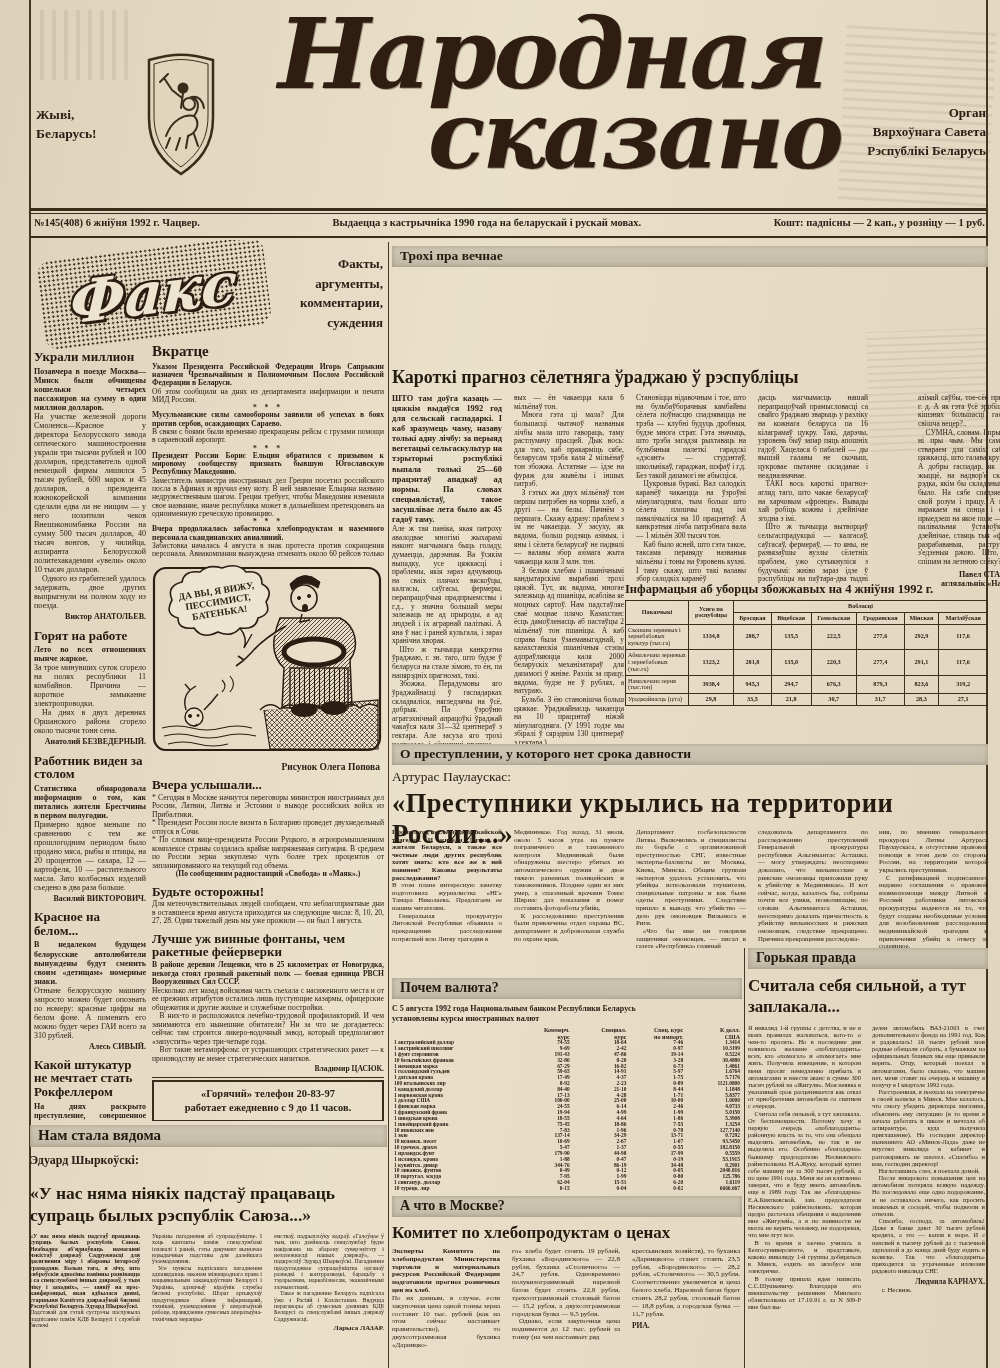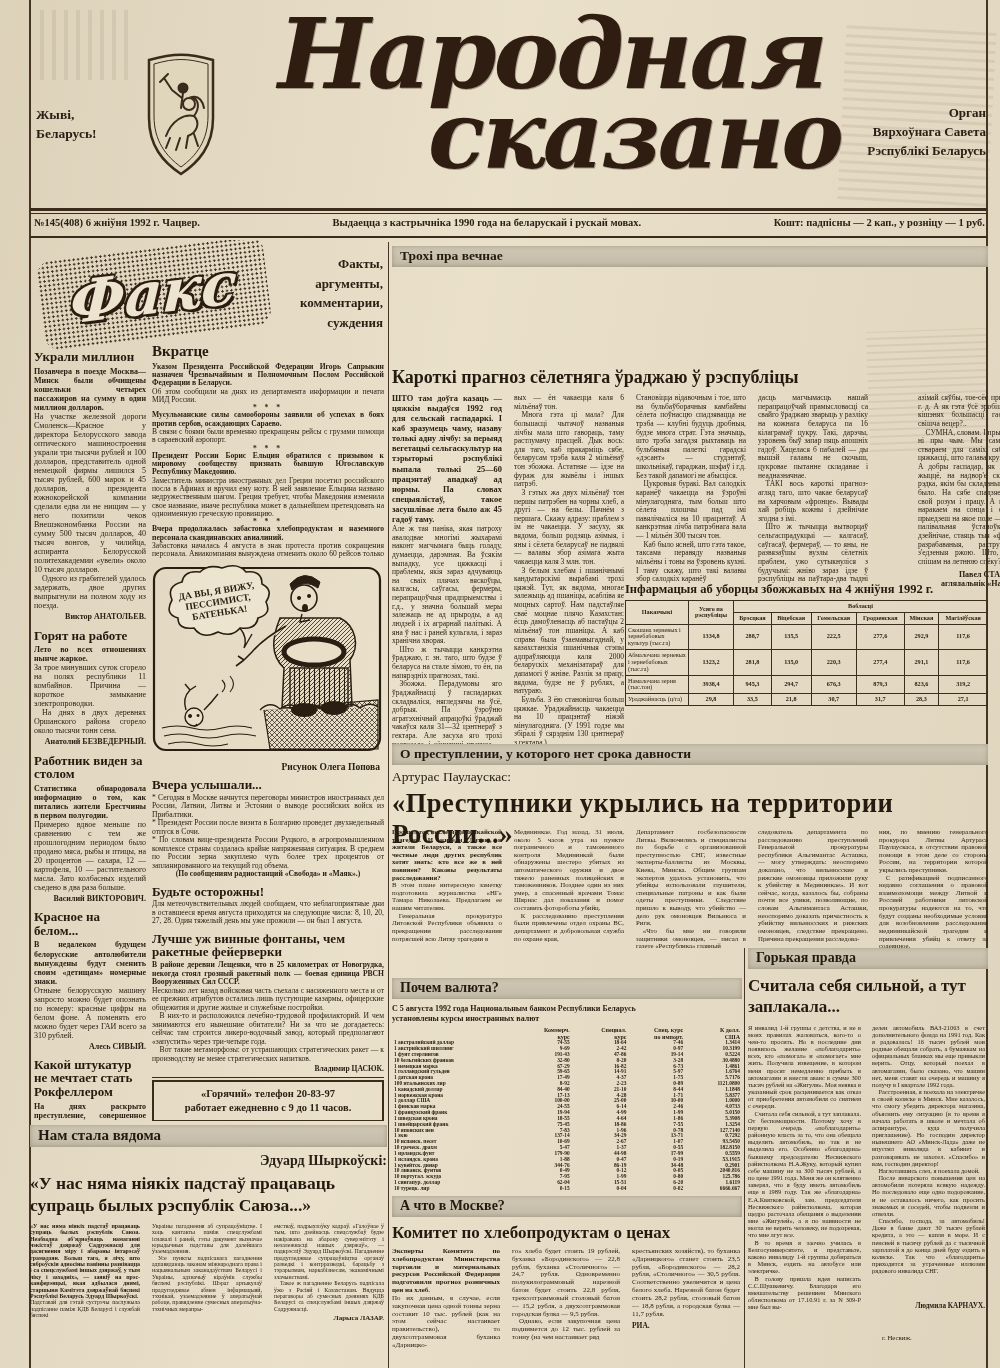--- a/index.html
+++ b/index.html
@@ -105,27 +105,27 @@
   .mcol{position:absolute;top:0;width:108px;height:120px;font-size:7px;line-height:1.12;overflow:hidden;}
   .mcol .lead{font-weight:bold;}
   .m1{left:0;} .m2{left:120px;} .m3{left:240px;display:flex;flex-direction:column;}
   .agency{font-weight:bold;text-align:left;margin-top:4px;font-size:7.5px;}
   
   .bitter{position:absolute;left:748px;top:948px;width:240px;height:420px;}
   .bitter .kicker{font-size:14px;width:224px;}
   .bitter h2{font-size:17px;line-height:1.25;margin:6px 0 6px;}
   .bcols{position:relative;height:332px;}
   .bcol{position:absolute;top:0;width:113px;height:332px;font-size:6.4px;line-height:1.12;overflow:hidden;}
-  .b1{left:0;} .b2{left:124px;display:flex;flex-direction:column;gap:24px;}
+  .b1{left:0;} .b2{left:124px;display:flex;flex-direction:column;}
   .bit-author{font-weight:bold;text-align:right;font-size:7.2px;margin-top:3px;}
   .bit-place{text-align:left;font-size:6.8px;padding-left:10px;}
   
   .known{position:absolute;left:30px;top:1125px;width:357px;height:243px;overflow:hidden;}
   .known .kicker{font-size:15px;width:341px;}
-  .known-byline{font-size:14px;font-weight:bold;margin:6px 0 4px;text-align:right;}
+  .known-byline{font-size:12px;font-weight:bold;margin:6px 0 15px;}
   .known h2{font-size:17.5px;line-height:1.25;margin:0 0 6px;}
   .kcols{position:relative;height:150px;}
   .kcol{position:absolute;top:0;width:110px;height:150px;font-size:5.9px;line-height:1.08;overflow:hidden;}
   .kcol .lead{font-weight:bold;}
   .n1{left:0;} .n2{left:122px;} .n3{left:244px;display:flex;flex-direction:column;}
   .known-author{font-weight:bold;text-align:right;font-size:7px;margin-top:3px;}
   
   .bleed{position:absolute;pointer-events:none;opacity:.09;filter:blur(.6px);}
   .bd1{right:8px;top:28px;width:150px;height:175px;transform:rotate(3deg);
        background:repeating-linear-gradient(0deg,#5d4c38 0 3px,transparent 3px 9px);}

